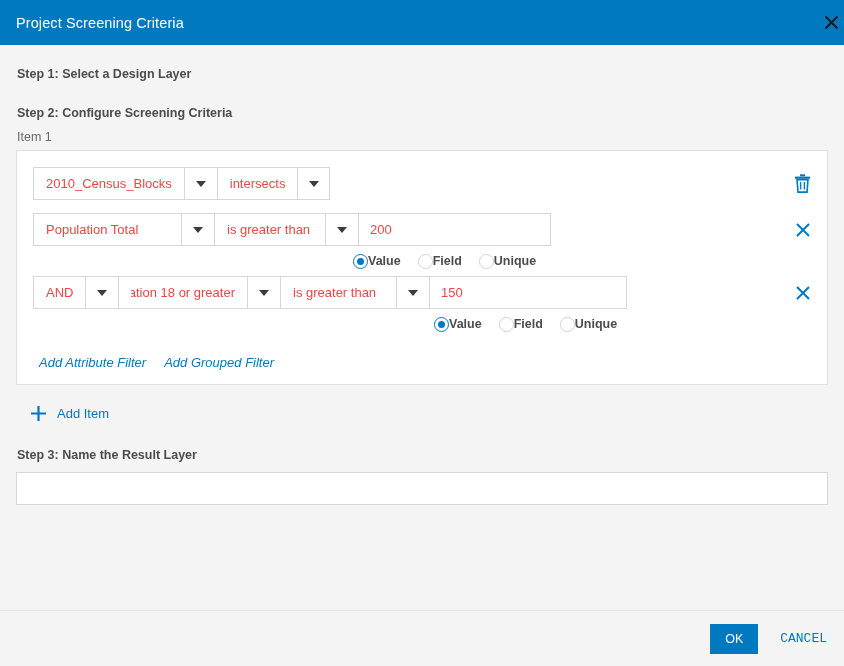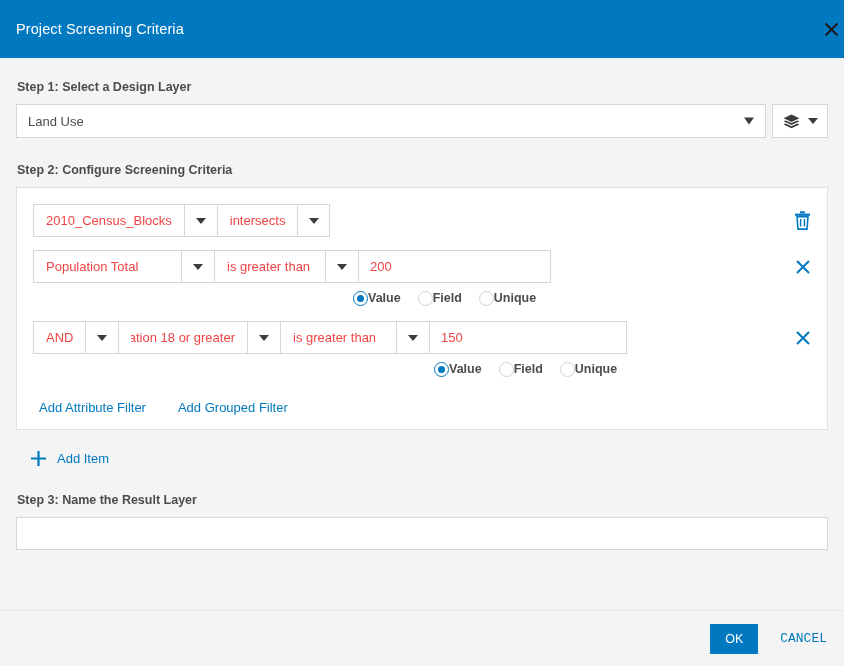--- a/index.html
+++ b/index.html
@@ -14,21 +14,21 @@
   .dialog {
     position: relative;
     width: 844px; height: 666px;
     background: #f4f4f4;
     display: flex;
     flex-direction: column;
   }
 
   
   .titlebar {
-    height: 58px;
+    height: 45px;
     background: #0079c1;
     display: flex;
     align-items: center;
     justify-content: space-between;
     padding: 0 0 0 16px;
     flex: 0 0 auto;
   }
   .titlebar-title {
     color: #ffffff;
     font-size: 14.5px;
@@ -185,23 +185,24 @@
     font-size: 12.5px;
     font-weight: bold;
     color: #4c4c4c;
     margin-right: 17px;
     cursor: pointer;
   }
   .radio-label:last-child { margin-right: 0; }
 
   .filter-links {
     display: flex;
-    gap: 32px;
+    gap: 18px;
     margin-top: 16px;
     padding-left: 6px;
+    font-style: italic;
   }
   .link {
     color: #0079c1;
     font-size: 13px;
     cursor: pointer;
   }
 
   .add-item {
     display: flex;
     align-items: center;
@@ -268,37 +269,24 @@
       <svg width="17" height="17" viewBox="0 0 17 17" aria-hidden="true">
         <path d="M2.5 2.5 L14.5 14.5 M14.5 2.5 L2.5 14.5" stroke="#1a1a1a" stroke-width="2" fill="none"></path>
       </svg>
     </div>
   </div>
 
   <div class="body">
 
     
     <div class="step-label">Step 1: Select a Design Layer</div>
-    <div class="layer-row">
-      <div class="select-box layer-select">
-        <span>Land Use</span>
-        <span class="caret"></span>
-      </div>
-      <div class="select-box layer-tool">
-        <svg width="17" height="15" viewBox="0 0 17 15" aria-hidden="true">
-          <path d="M8.5 0.6 L16.4 4.3 L8.5 8.0 L0.6 4.3 Z" fill="#3c3c3c"></path>
-          <path d="M2.6 6.4 L0.6 7.3 L8.5 11.0 L16.4 7.3 L14.4 6.4 L8.5 9.1 Z" fill="#3c3c3c"></path>
-          <path d="M2.6 9.6 L0.6 10.5 L8.5 14.2 L16.4 10.5 L14.4 9.6 L8.5 12.3 Z" fill="#3c3c3c"></path>
-        </svg>
-        <span class="caret sm"></span>
-      </div>
-    </div>
 
     
     <div class="step-label s2">Step 2: Configure Screening Criteria</div>
+    <div class="item-caption">Item 1</div>
 
     <div class="item-panel">
 
       <div class="crit-row">
         <div class="seg-group">
           <div class="seg text">2010_Census_Blocks</div>
           <div class="seg arrow">
             <span class="caret sm"></span>
           </div>
           <div class="seg text">intersects</div>
@@ -337,21 +325,21 @@
 
       <div class="radio-line" style="margin-left:320px;">
         <span class="radio checked"></span>
         <span class="radio-label">Value</span>
         <span class="radio"></span>
         <span class="radio-label">Field</span>
         <span class="radio"></span>
         <span class="radio-label">Unique</span>
       </div>
 
-      <div class="crit-row" style="margin-top:8px;gap:44px;">
+      <div class="crit-row" style="gap:44px;">
         <div class="seg-group">
           <div class="seg text" style="width:52px;">AND</div>
           <div class="seg arrow">
             <span class="caret sm"></span>
           </div>
           <div class="seg text clip" style="width:129px;">
             <span class="clip-inner">ulation 18 or greater</span>
           </div>
           <div class="seg arrow">
             <span class="caret sm"></span>

